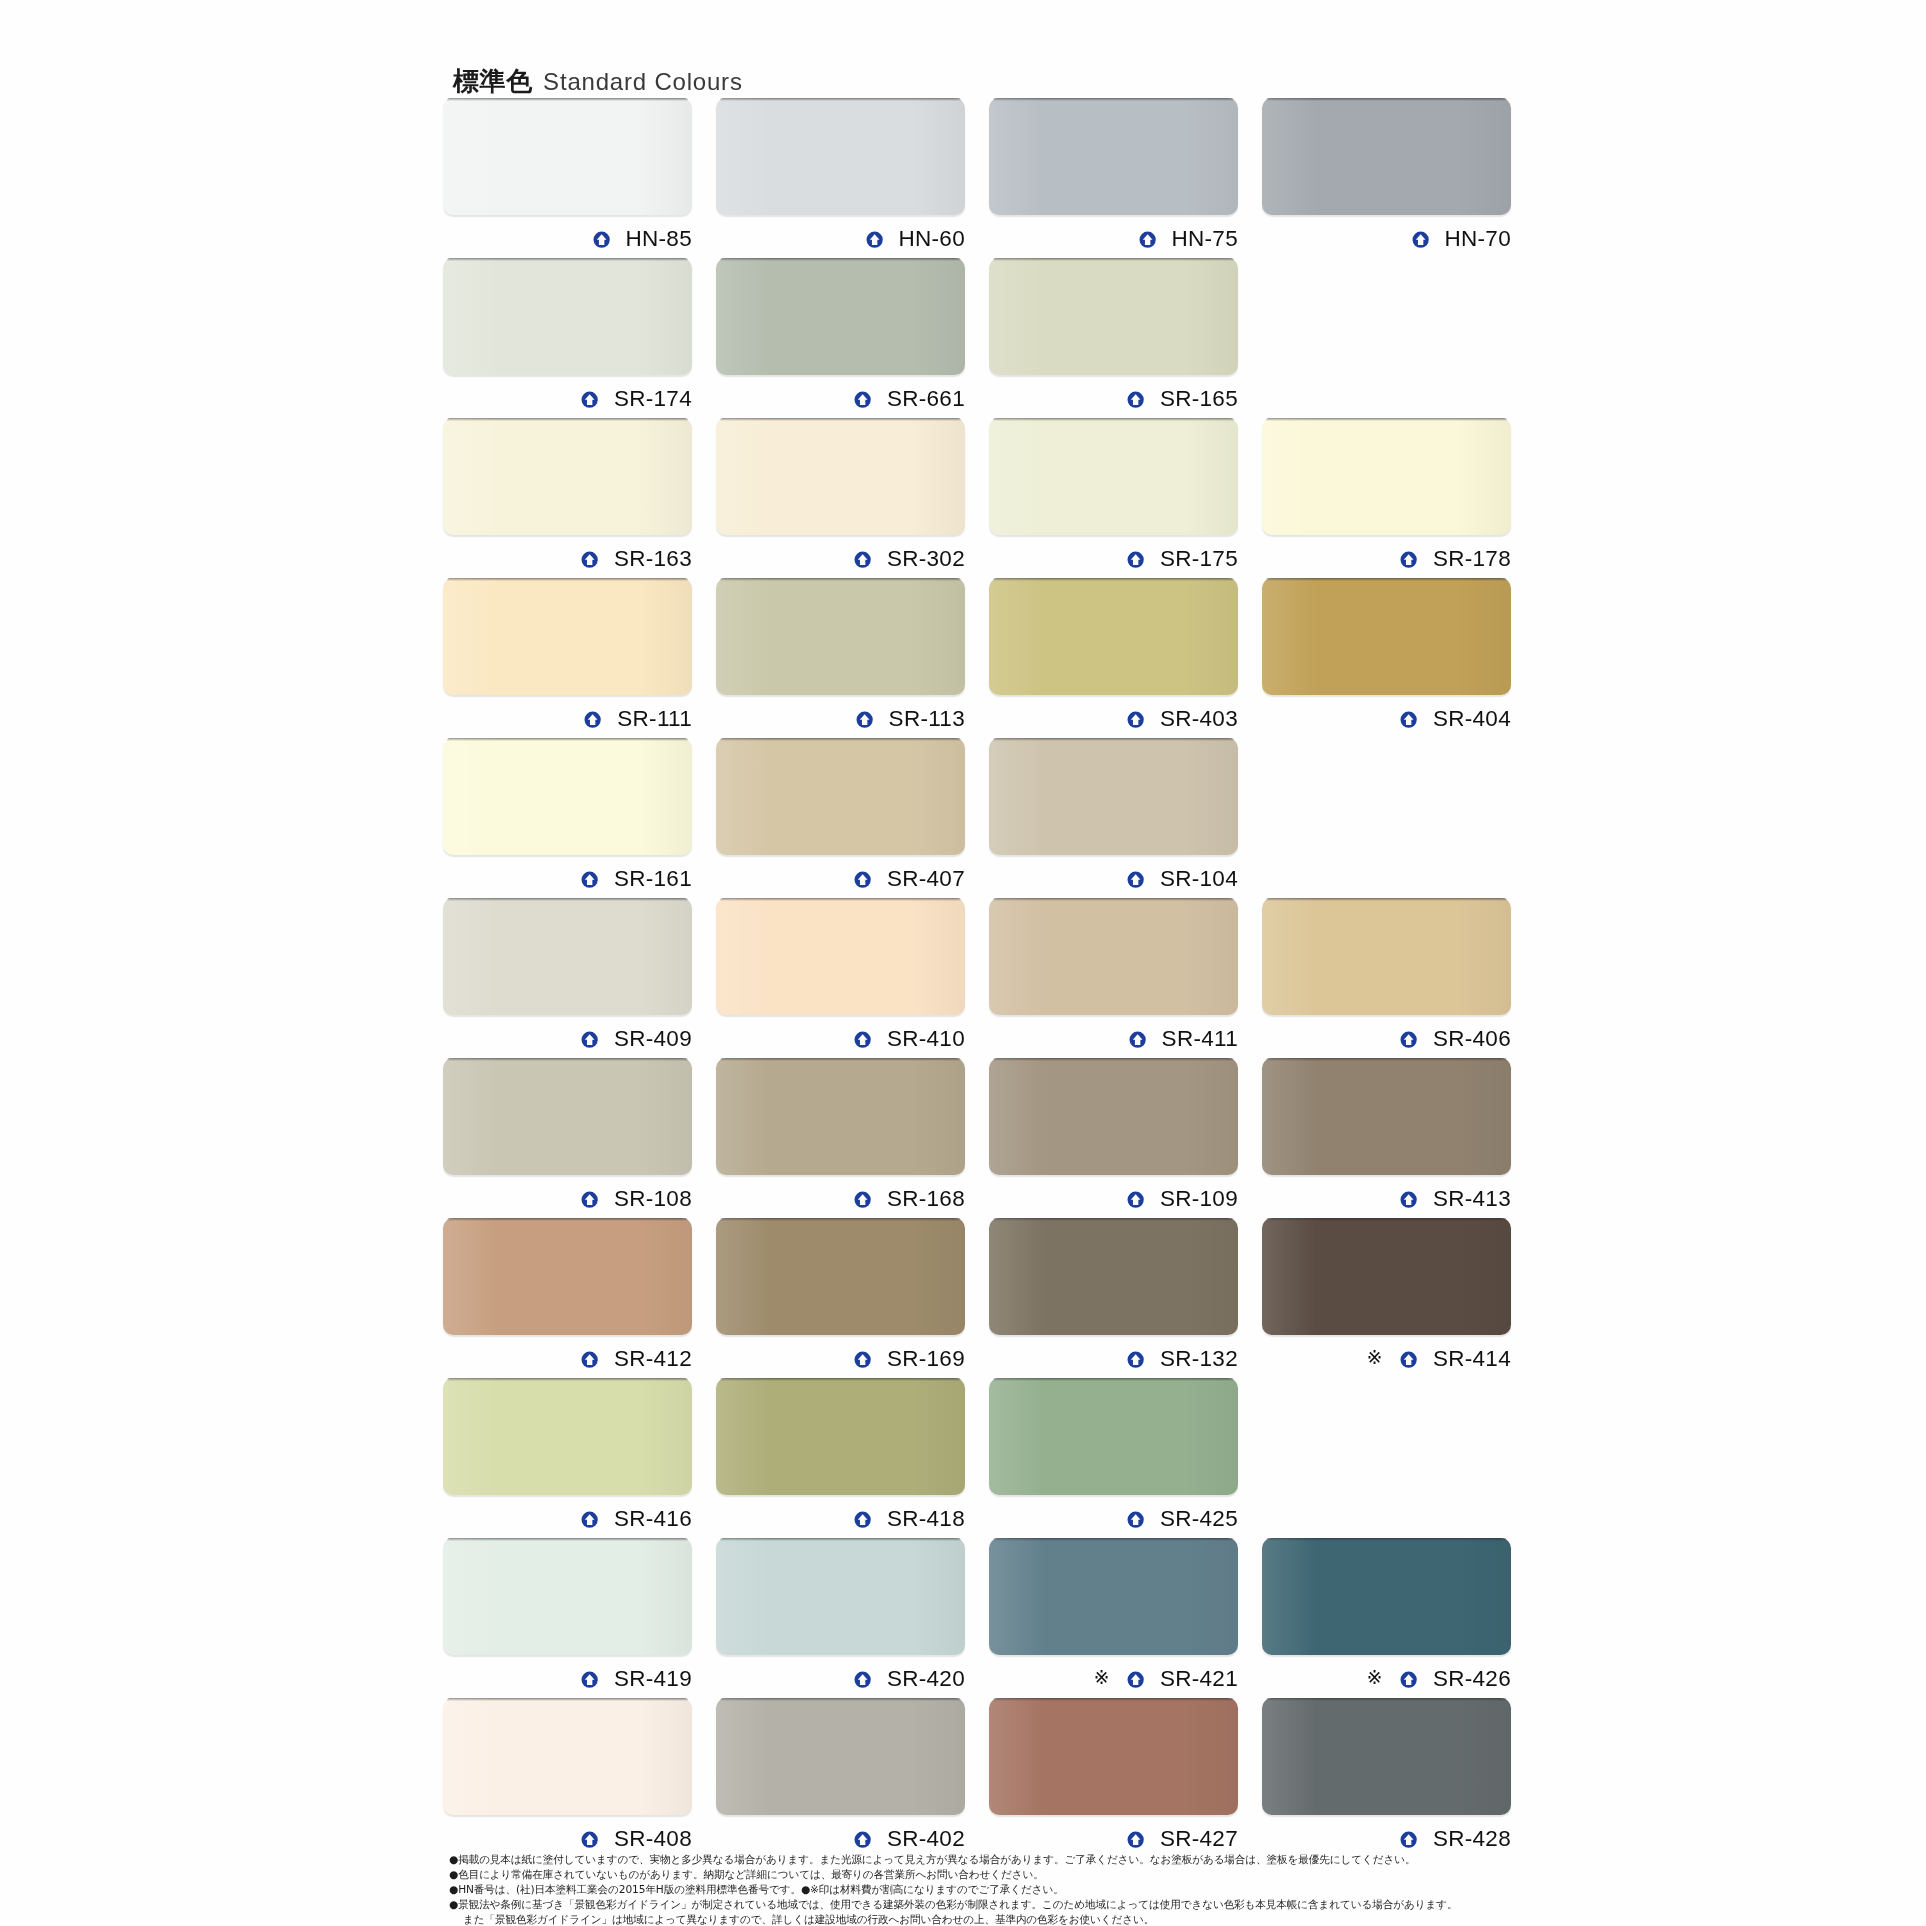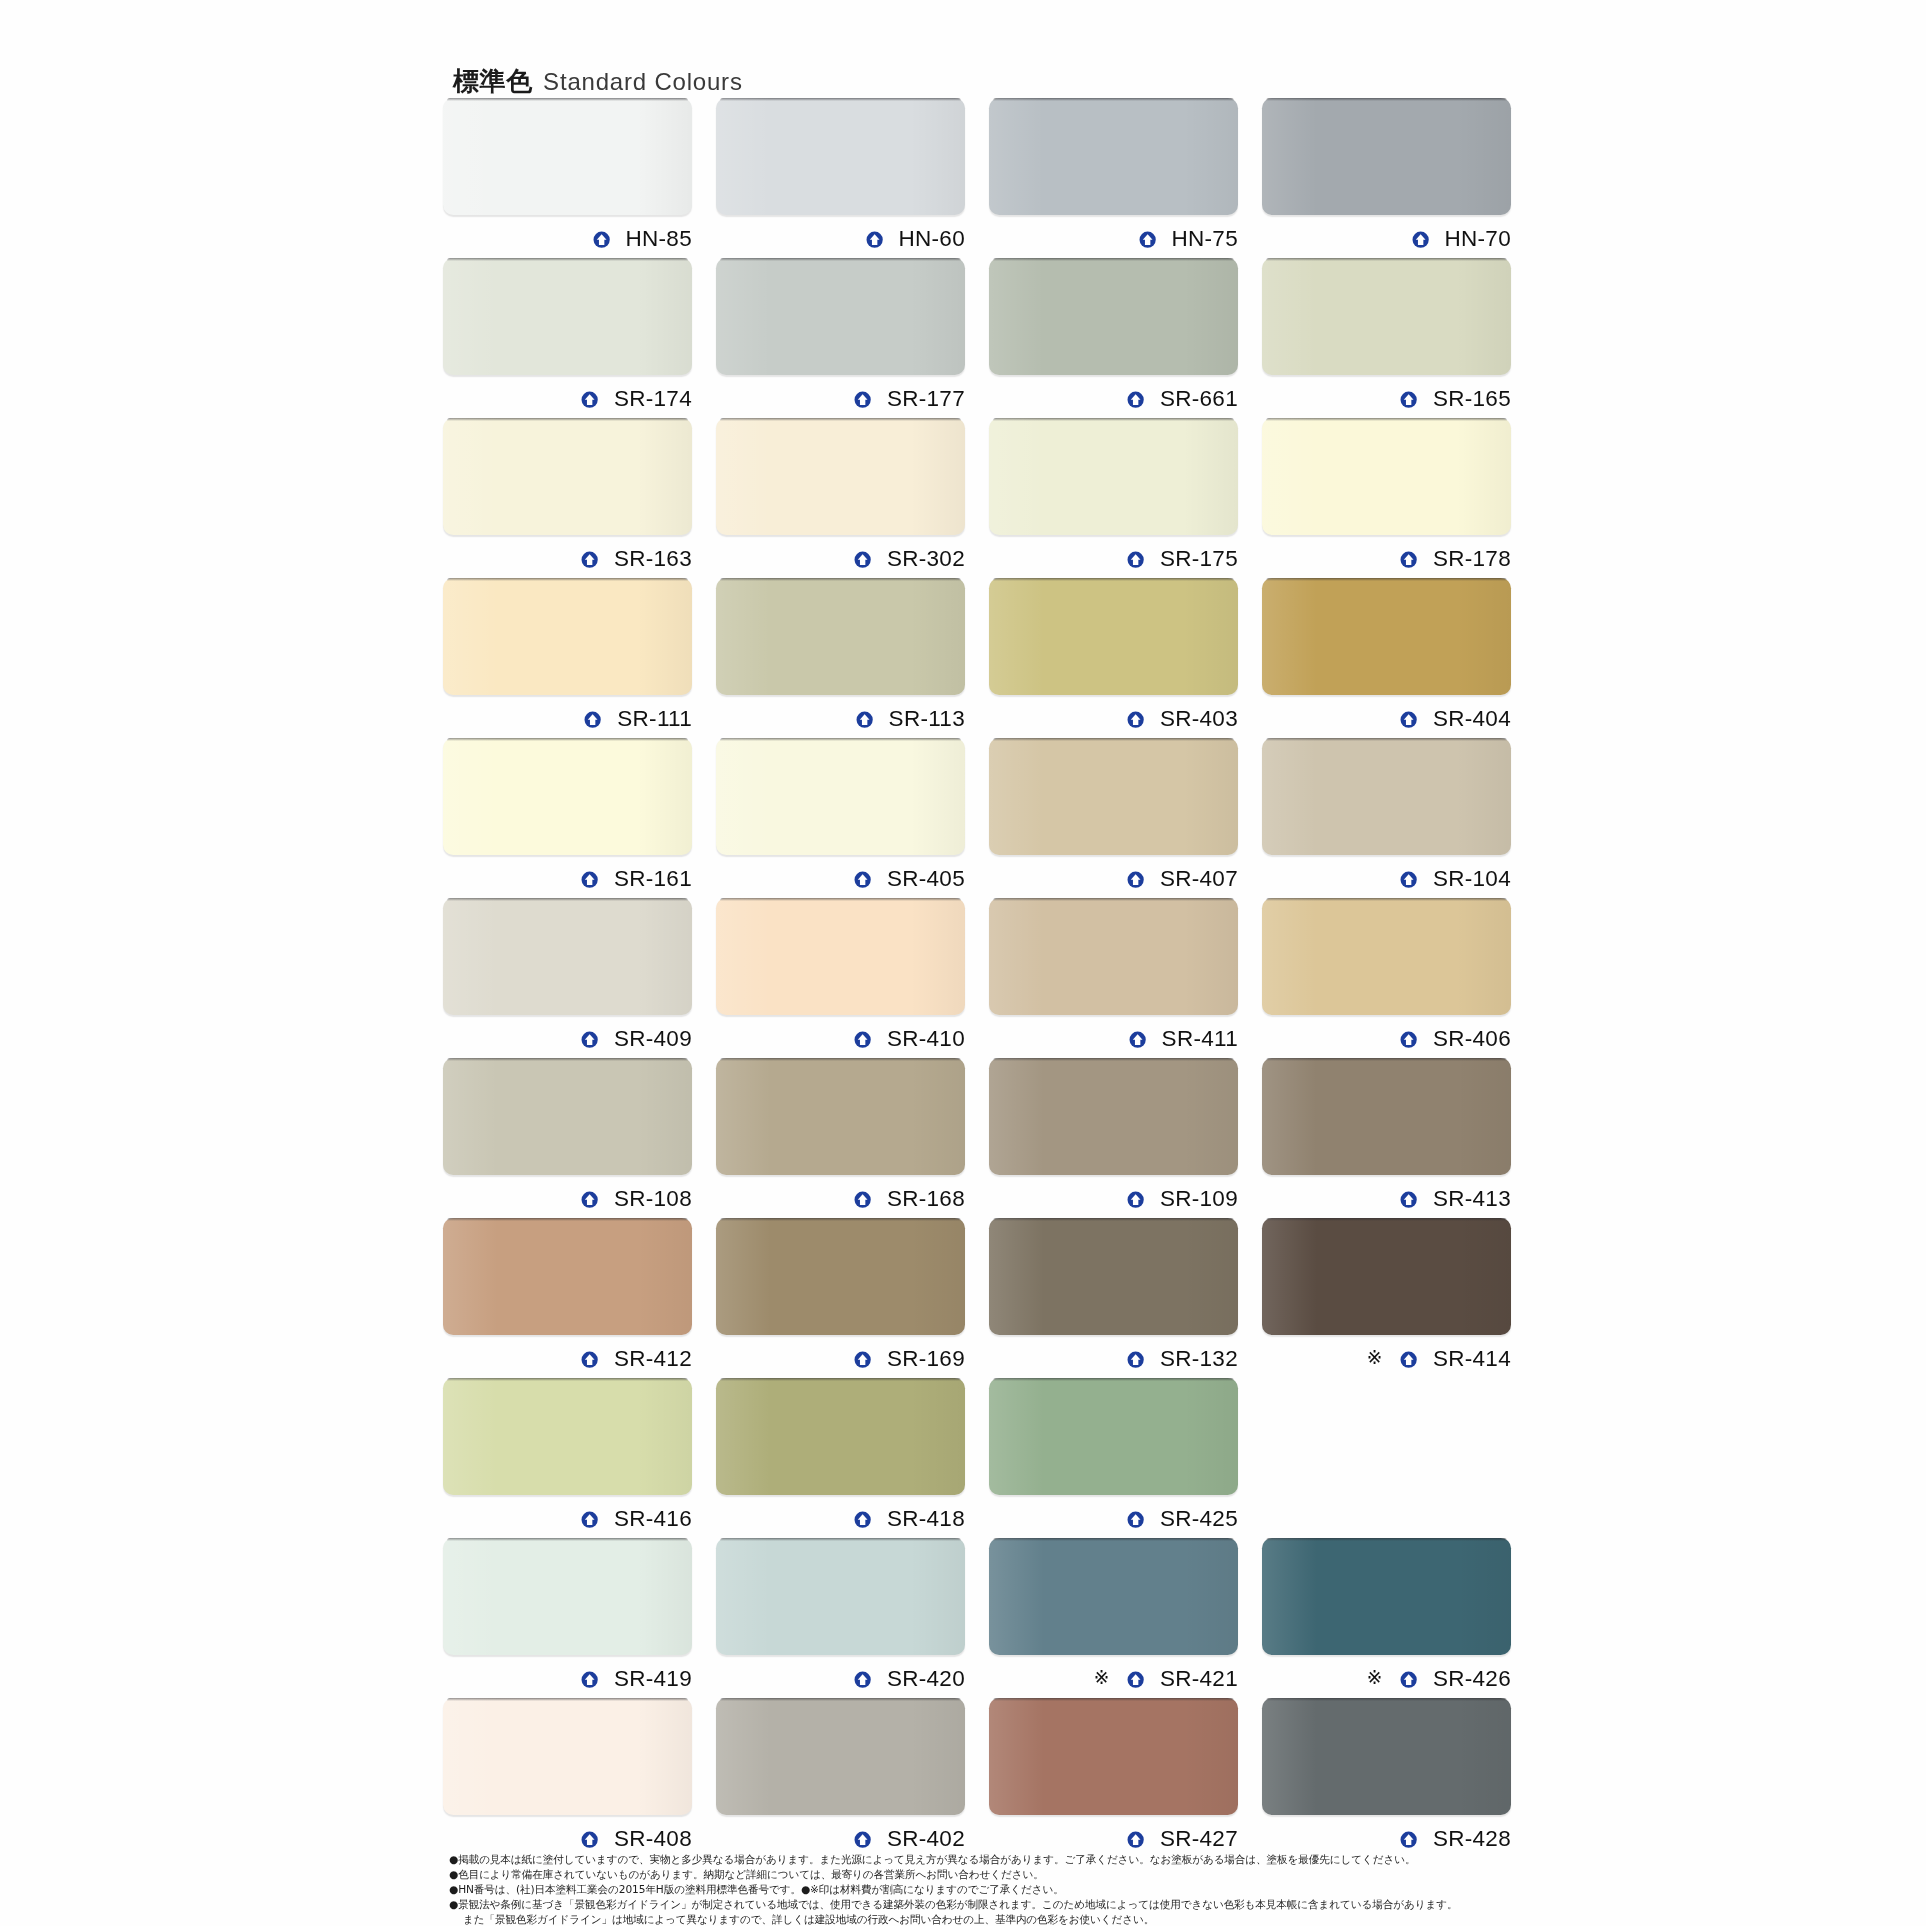--- a/index.html
+++ b/index.html
@@ -206,30 +206,20 @@
           <div class="swatch" style="background: rgb(226, 230, 218);"></div>
           <div class="label">
             <span class="mark-icon"><svg viewBox="0 0 32 32" width="17.3" height="17.3" aria-hidden="true">
                 <circle cx="16" cy="16" r="15" fill="#1c3d9c"></circle>
                 <path d="M16 6 L25 16 L21 16 L21 26 L11 26 L11 16 L7 16 Z" fill="#ffffff"></path>
               </svg></span>
             <span class="label-text">SR-174</span>
           </div>
         </div>
         <div class="cell">
-          <div class="swatch" style="background: rgb(198, 204, 200);"></div>
-          <div class="label">
-            <span class="mark-icon"><svg viewBox="0 0 32 32" width="17.3" height="17.3" aria-hidden="true">
-                <circle cx="16" cy="16" r="15" fill="#1c3d9c"></circle>
-                <path d="M16 6 L25 16 L21 16 L21 26 L11 26 L11 16 L7 16 Z" fill="#ffffff"></path>
-              </svg></span>
-            <span class="label-text">SR-177</span>
-          </div>
-        </div>
-        <div class="cell">
           <div class="swatch" style="background: rgb(181, 189, 175);"></div>
           <div class="label">
             <span class="mark-icon"><svg viewBox="0 0 32 32" width="17.3" height="17.3" aria-hidden="true">
                 <circle cx="16" cy="16" r="15" fill="#1c3d9c"></circle>
                 <path d="M16 6 L25 16 L21 16 L21 26 L11 26 L11 16 L7 16 Z" fill="#ffffff"></path>
               </svg></span>
             <span class="label-text">SR-661</span>
           </div>
         </div>
         <div class="cell">
@@ -329,30 +319,20 @@
       </div>
       <div class="row">
         <div class="cell">
           <div class="swatch" style="background: rgb(252, 250, 220);"></div>
           <div class="label">
             <span class="mark-icon"><svg viewBox="0 0 32 32" width="17.3" height="17.3" aria-hidden="true">
                 <circle cx="16" cy="16" r="15" fill="#1c3d9c"></circle>
                 <path d="M16 6 L25 16 L21 16 L21 26 L11 26 L11 16 L7 16 Z" fill="#ffffff"></path>
               </svg></span>
             <span class="label-text">SR-161</span>
-          </div>
-        </div>
-        <div class="cell">
-          <div class="swatch" style="background: rgb(249, 248, 224);"></div>
-          <div class="label">
-            <span class="mark-icon"><svg viewBox="0 0 32 32" width="17.3" height="17.3" aria-hidden="true">
-                <circle cx="16" cy="16" r="15" fill="#1c3d9c"></circle>
-                <path d="M16 6 L25 16 L21 16 L21 26 L11 26 L11 16 L7 16 Z" fill="#ffffff"></path>
-              </svg></span>
-            <span class="label-text">SR-405</span>
           </div>
         </div>
         <div class="cell">
           <div class="swatch" style="background: rgb(213, 198, 166);"></div>
           <div class="label">
             <span class="mark-icon"><svg viewBox="0 0 32 32" width="17.3" height="17.3" aria-hidden="true">
                 <circle cx="16" cy="16" r="15" fill="#1c3d9c"></circle>
                 <path d="M16 6 L25 16 L21 16 L21 26 L11 26 L11 16 L7 16 Z" fill="#ffffff"></path>
               </svg></span>
             <span class="label-text">SR-407</span>

